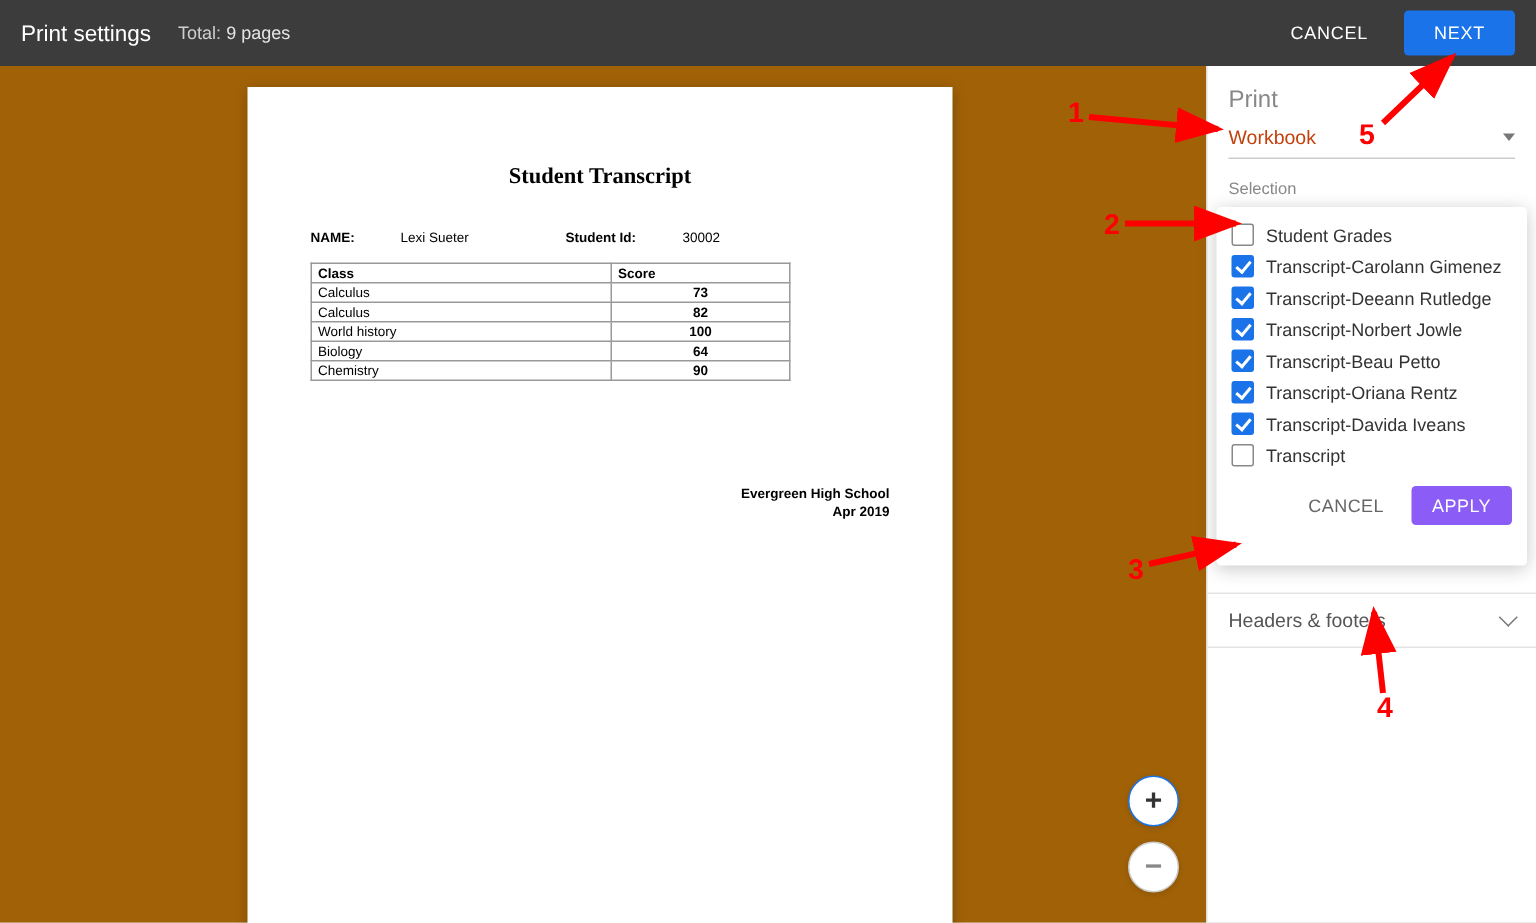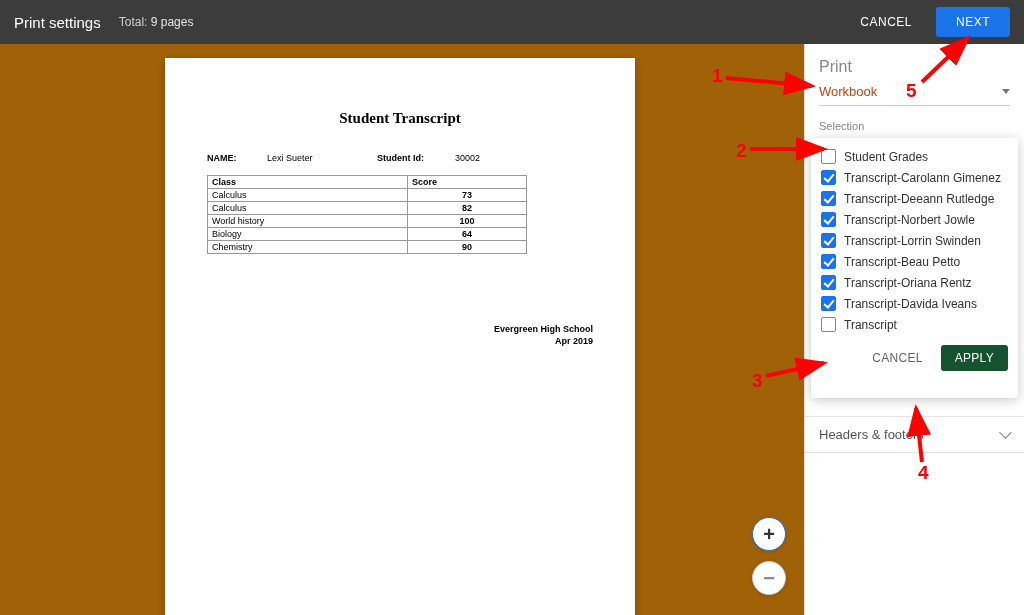--- a/index.html
+++ b/index.html
@@ -99,21 +99,21 @@
   }
   .cbox.checked { background: #1a73e8; border-color: #1a73e8; }
   .cbox.checked::after {
     content: ""; position: absolute; left: 4px; top: 1px;
     width: 4px; height: 8px; border: solid #fff; border-width: 0 2px 2px 0;
     transform: rotate(40deg);
   }
 
   .popup-actions { display: flex; justify-content: flex-end; gap: 8px; margin-top: 10px; }
   .btn-text { background: transparent; border: none; color: #666; font-size: 12px; letter-spacing: 0.3px; padding: 6px 10px; cursor: pointer; }
-  .btn-apply { background: #14532d; border: none; color: #fff; font-size: 12px; letter-spacing: 0.3px; padding: 6px 14px; border-radius: 3px; cursor: pointer; }
+  .btn-apply { background: #8b5cf6; border: none; color: #fff; font-size: 12px; letter-spacing: 0.3px; padding: 6px 14px; border-radius: 3px; cursor: pointer; }
 
   .accordion {
     margin-top: 18px;
     border-top: 1px solid #e4e4e4; border-bottom: 1px solid #e4e4e4;
     padding: 10px 14px; display: flex; align-items: center; justify-content: space-between;
     font-size: 13px; color: #555; cursor: pointer;
   }
   .chev { width: 9px; height: 9px; border-right: 1.5px solid #777; border-bottom: 1.5px solid #777; transform: rotate(45deg); margin-top: -4px; }
 
   
@@ -213,24 +213,20 @@
         <div class="check-item">
           <span class="cbox checked"></span>
           <span>Transcript-Deeann Rutledge</span>
         </div>
         <div class="check-item">
           <span class="cbox checked"></span>
           <span>Transcript-Norbert Jowle</span>
         </div>
         <div class="check-item">
           <span class="cbox checked"></span>
-          <span>Transcript-Lorrin Swinden</span>
-        </div>
-        <div class="check-item">
-          <span class="cbox checked"></span>
           <span>Transcript-Beau Petto</span>
         </div>
         <div class="check-item">
           <span class="cbox checked"></span>
           <span>Transcript-Oriana Rentz</span>
         </div>
         <div class="check-item">
           <span class="cbox checked"></span>
           <span>Transcript-Davida Iveans</span>
         </div>

